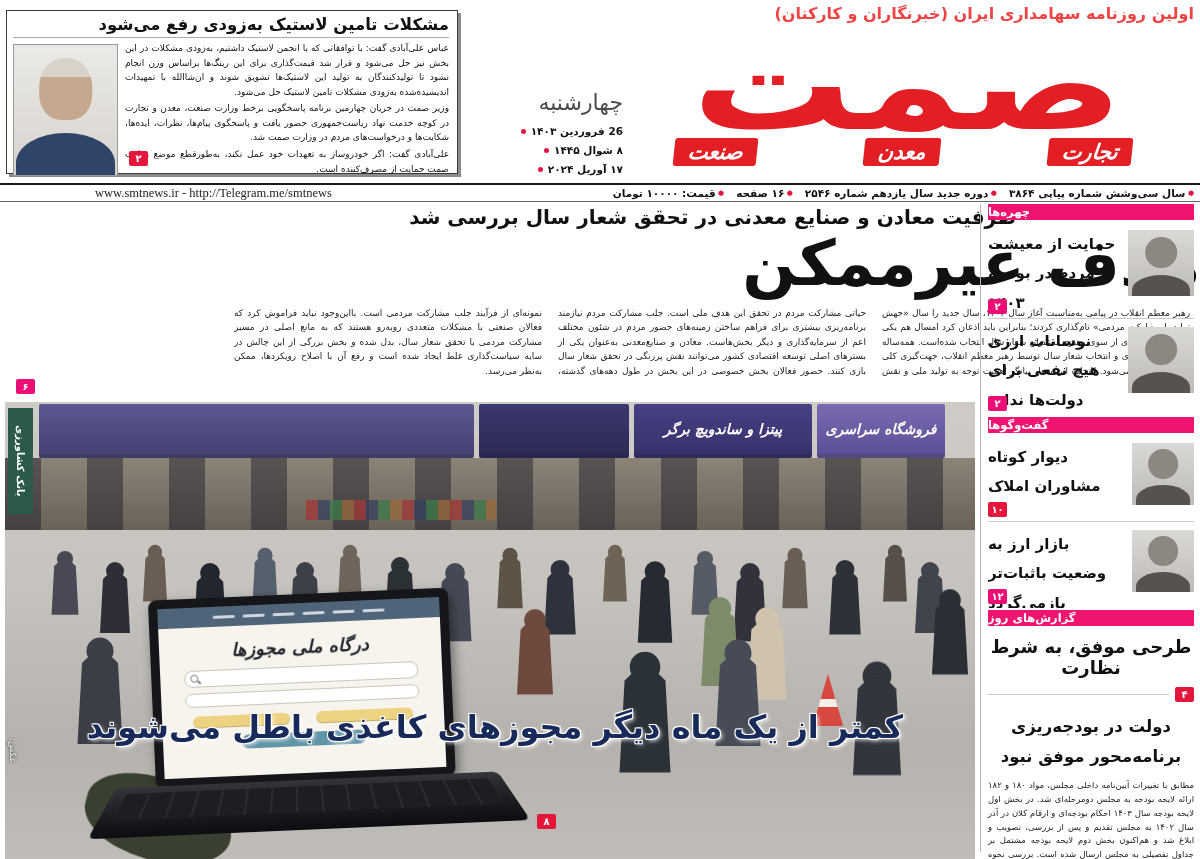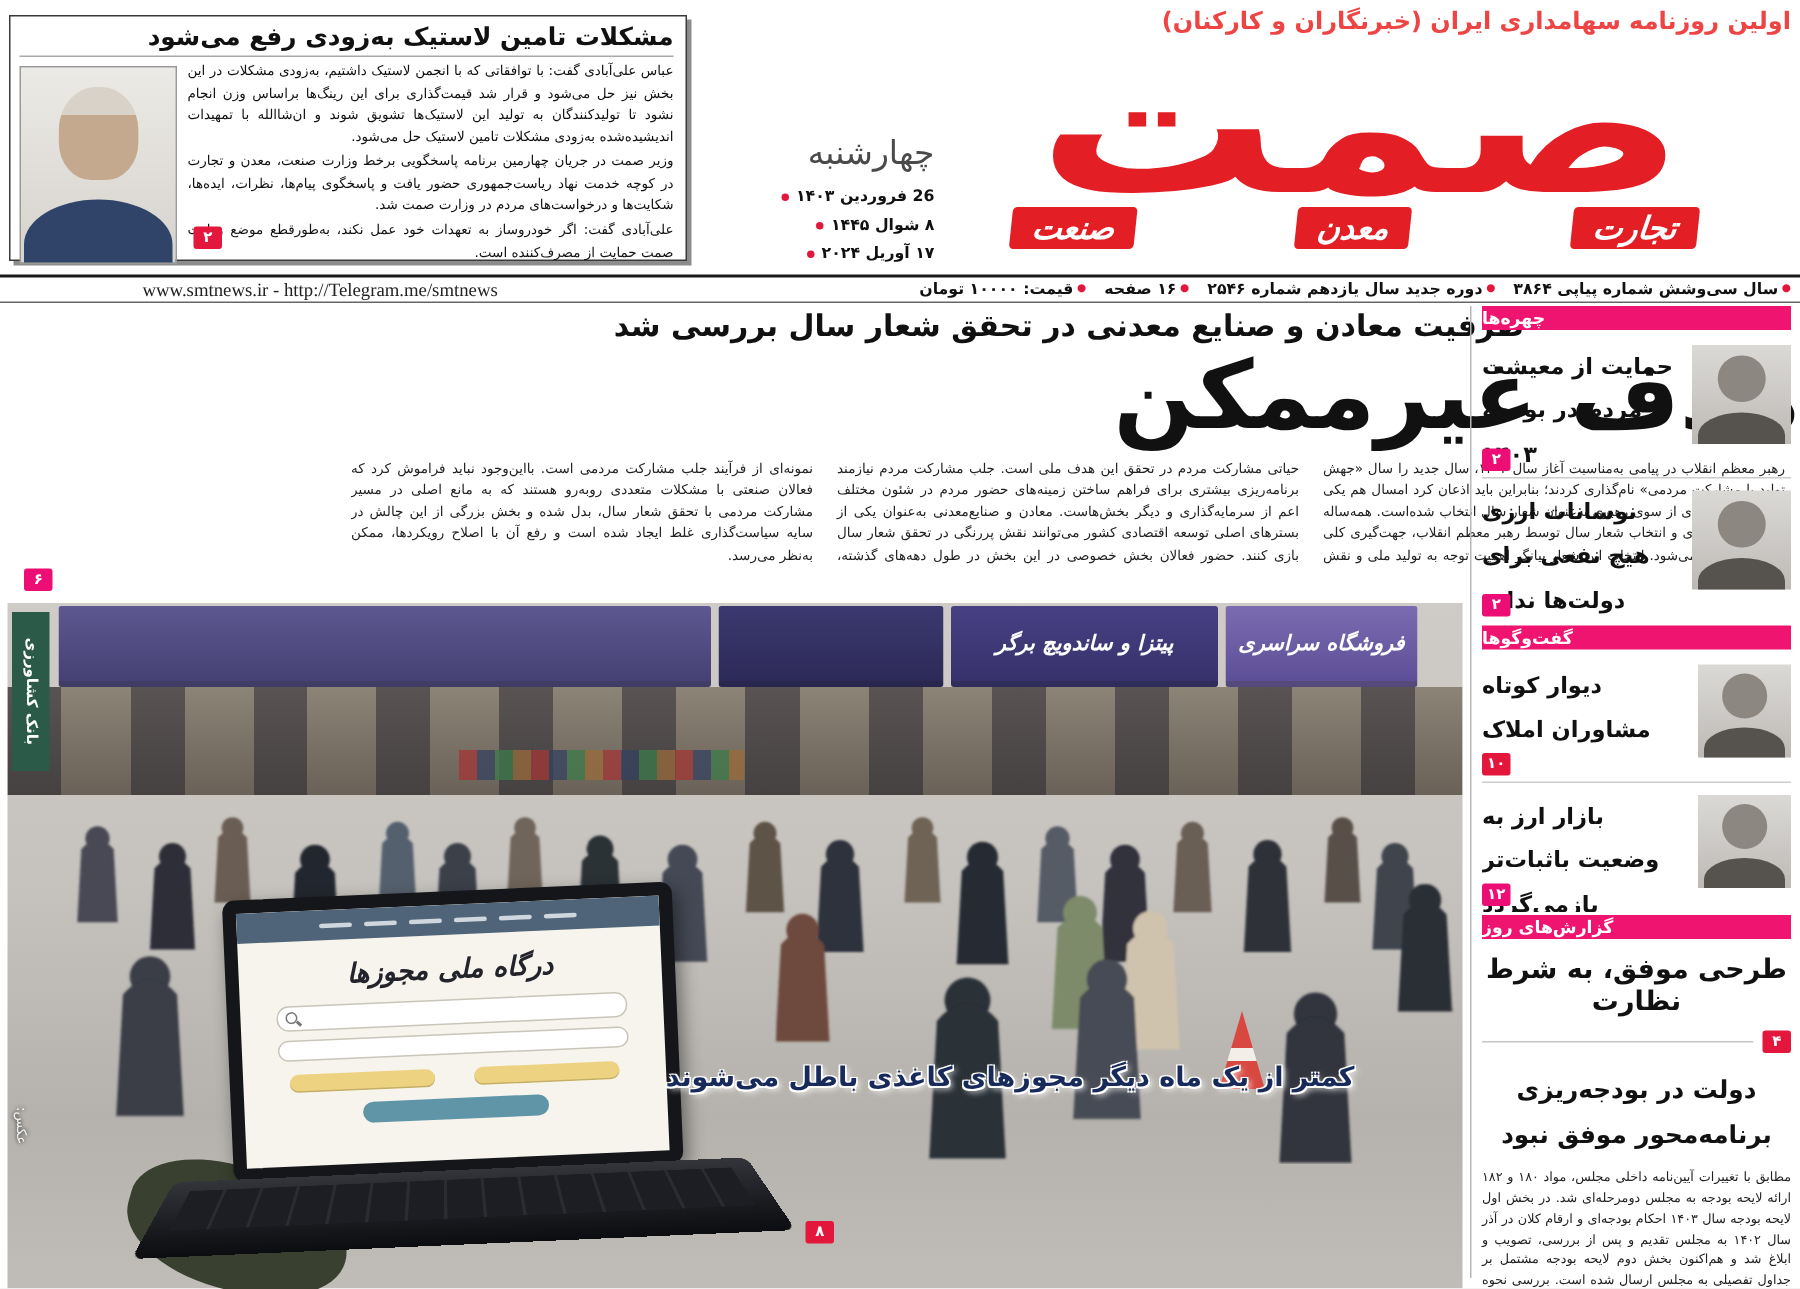--- a/index.html
+++ b/index.html
@@ -85,21 +85,21 @@
   .mag::after{content:"";position:absolute;left:6px;top:6px;width:4px;height:1.5px;background:#777;transform:rotate(45deg);}
   .brow{display:flex;justify-content:space-between;width:78%;margin:9px auto 0;}
   .ybtn{width:44%;height:12px;background:#edd381;border-radius:6px;box-shadow:inset 0 -1px 0 rgba(0,0,0,.18);}
   .tbtn{width:44%;height:14px;background:#6094a7;border-radius:7px;margin:8px auto 0;}
   .base{position:absolute;left:0;bottom:0;width:100%;height:56px;background:linear-gradient(180deg,#33353b,#0c0d10);
     border-radius:6px;transform:perspective(260px) rotateX(40deg);transform-origin:top;}
   .base::before{content:"";position:absolute;left:14px;right:14px;top:8px;bottom:18px;
     background:repeating-linear-gradient(90deg,#1c1e23 0 22px,#2a2c32 22px 24px);}
   .sleeve{position:absolute;left:-34px;bottom:-18px;width:150px;height:82px;background:#39402f;border-radius:45% 55% 50% 50%;transform:rotate(18deg);}
 
-  .ribbon{position:absolute;right:72px;top:306px;font-size:18px;font-weight:900;color:#182a5a;white-space:nowrap;
+  .ribbon{position:absolute;right:72px;top:306px;font-size:32px;font-weight:900;color:#182a5a;white-space:nowrap;
     text-shadow:1px 1px 0 #fff,-1px -1px 0 #fff,1px -1px 0 #fff,-1px 1px 0 #fff,2px 2px 4px rgba(255,255,255,.9);}
   .question{position:absolute;right:22px;top:352px;width:560px;text-align:center;font-size:37px;font-weight:900;color:#fff;
     text-shadow:2px 0 0 #000,-2px 0 0 #000,0 2px 0 #000,0 -2px 0 #000,2px 2px 0 #000,-2px -2px 0 #000,2px -2px 0 #000,-2px 2px 0 #000;}
   .photo-badge{position:absolute;left:532px;top:412px;}
   .credit{position:absolute;left:3px;top:336px;writing-mode:vertical-rl;font-size:9px;color:#f2f2f2;text-shadow:0 0 3px #000;}
 
   
   .vline{position:absolute;left:980px;top:204px;height:648px;width:1px;background:#b8b8b8;}
   .sidebar{position:absolute;left:988px;top:202px;width:206px;}
   .secbar{height:16px;background:#ee1470;color:#fff;font-size:11.5px;font-weight:700;text-align:left;line-height:16px;margin:2px 0;}

